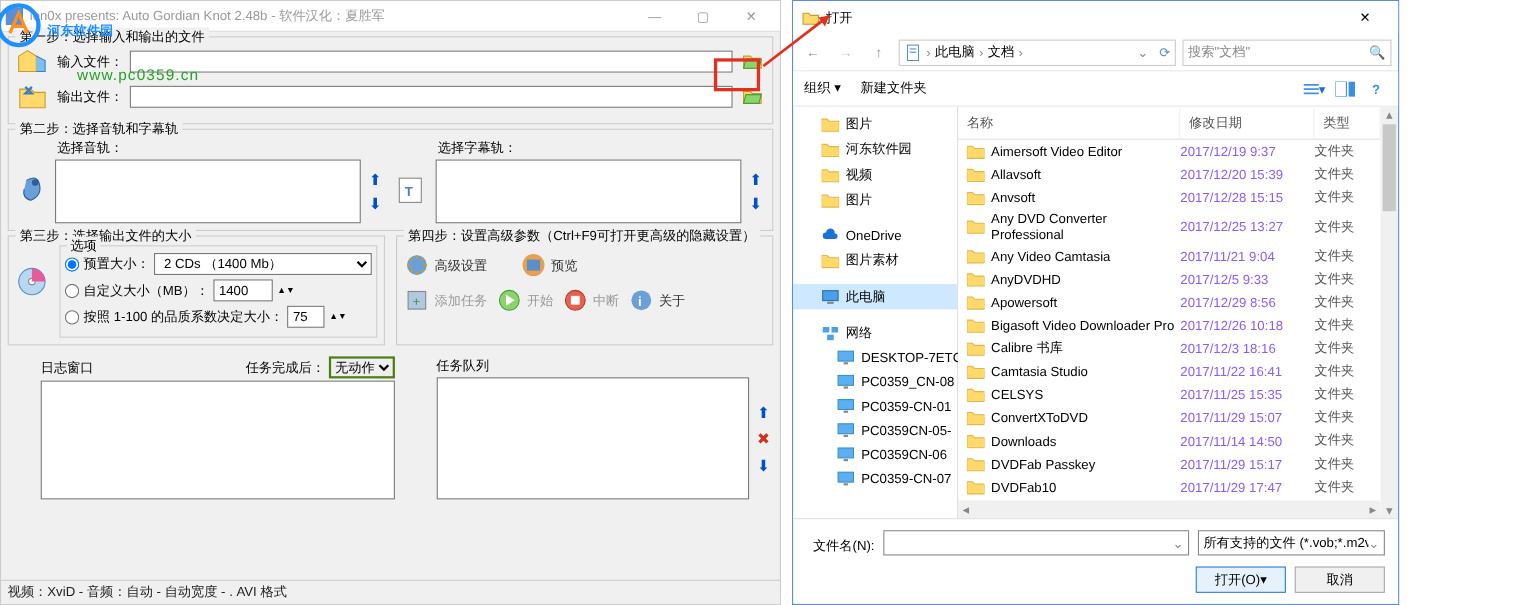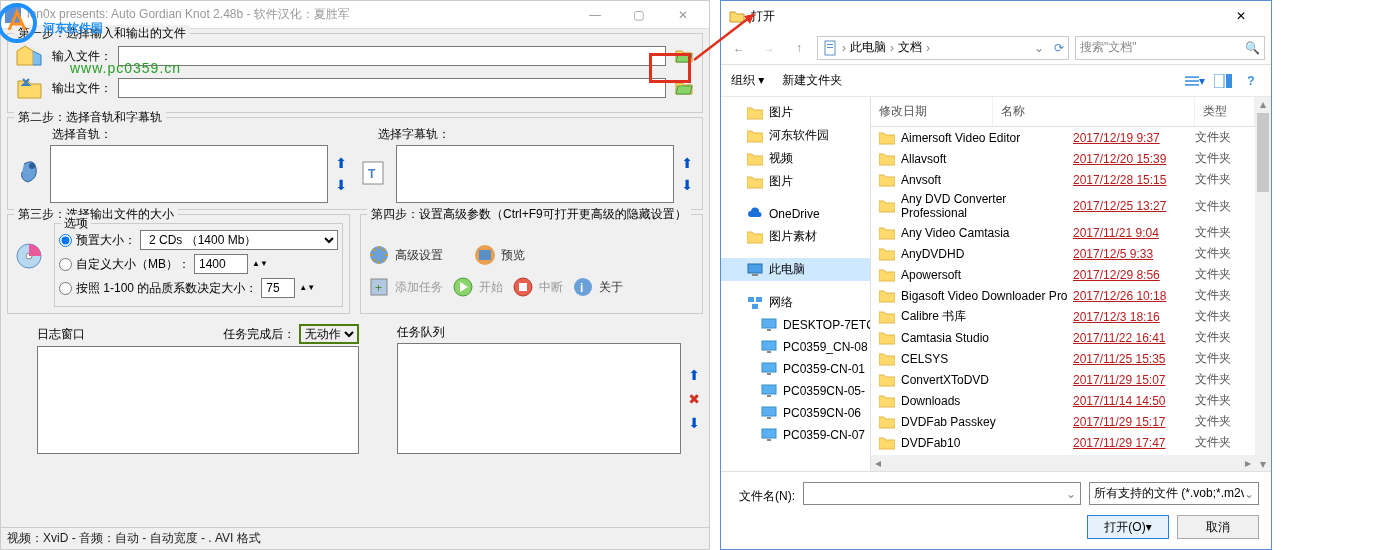--- a/index.html
+++ b/index.html
@@ -84,21 +84,21 @@
 .tree-item .fico { width: 16px; height: 16px; display: flex; align-items: center; justify-content: center; font-size: 12px; }
 .fd-list { flex: 1; display: flex; flex-direction: column; overflow: hidden; }
 .list-header { display: flex; border-bottom: 1px solid #e0e0e0; }
 .lh-col { padding: 6px 8px; border-right: 1px solid #f0f0f0; color: #545454; }
 .lh-name { flex: 1; }
 .lh-date { width: 122px; }
 .lh-type { width: 60px; }
 .list-rows { flex: 1; overflow-y: auto; }
 .list-row { display: flex; align-items: center; padding: 2px 0; cursor: pointer; }
 .lr-name { flex: 1; display: flex; align-items: center; gap: 6px; padding-left: 8px; }
-.lr-date { width: 122px; color: #b91c1c; text-decoration: underline; }
+.lr-date { width: 122px; color: #8b5cf6; }
 .lr-type { width: 60px; color: #555; }
 .folder-ico { width: 16px; height: 14px; display: flex; align-items: center; justify-content: center; }
 
 .fd-footer { border-top: 1px solid #e0e0e0; padding: 10px 12px; display: flex; flex-direction: column; gap: 10px; }
 .fname-row { display: flex; align-items: flex-end; gap: 8px; }
 .fname-row label { min-width: 62px; text-align: right; }
 .fname-input { flex: 1; border: 1px solid #888; height: 23px; display: flex; align-items: center; padding: 0 4px; }
 .filter-dd { width: 170px; border: 1px solid #888; height: 23px; display: flex; align-items: center; padding: 0 4px; justify-content: space-between; }
 .btn-row { display: flex; justify-content: flex-end; gap: 8px; }
 .dlg-btn { min-width: 82px; height: 24px; border: 1px solid #aaa; background: #f0f0f0; display: flex; align-items: center; justify-content: center; cursor: pointer; }
@@ -174,21 +174,21 @@
                 </svg>
             </div>
             <div class="listbox"></div>
             <div class="arrows">
               <div class="arrow-btn">⬆</div>
               <div class="arrow-btn">⬇</div>
             </div>
           </div>
         </div>
         <div class="col">
-          <span class="col-label" style="margin-left:18px">选择字幕轨：</span>
+          <span class="col-label" style="margin-left:38px">选择字幕轨：</span>
           <div class="track-row">
             <div class="track-icon">
               <svg width="30" height="30" viewBox="0 0 30 30">
                   <rect x="3" y="4" width="20" height="22" fill="#fff" stroke="#888"></rect>
                   <text x="8" y="20" font-size="16" font-weight="bold" fill="#4a7fc0">T</text>
                 </svg>
             </div>
             <div class="listbox"></div>
             <div class="arrows">
               <div class="arrow-btn">⬆</div>
@@ -227,21 +227,21 @@
               <input type="radio" name="sz" style="">
               <label>按照 1-100 的品质系数决定大小：</label>
               <input type="text" style="width: 34px;" value="75">
               <span style="display:inline-flex;flex-direction:column;line-height:8px;font-size:8px">▲▼</span>
             </div>
           </div>
         </div>
       </div>
       <div class="groupbox step4">
         <span class="groupbox-title">第四步：设置高级参数（Ctrl+F9可打开更高级的隐藏设置）</span>
-        <div style="display:flex;gap:30px;margin-top:20px">
+        <div style="display:flex;gap:30px;margin-top:6px">
           <div class="act-btn" style="color:#333">
             <span class="ico">
                 <svg width="24" height="24" viewBox="0 0 24 24">
                   <circle cx="12" cy="12" r="9" fill="#6a9fd8"></circle>
                   <path d="M12 3v3M12 18v3M3 12h3M18 12h3M6 6l2 2M16 16l2 2M6 18l2-2M16 8l2-2" stroke="#c89b2a" stroke-width="2"></path>
                 </svg>
               </span>
             <span>高级设置</span>
           </div>
           <div class="act-btn" style="color:#333">
@@ -513,22 +513,22 @@
             <svg width="16" height="14" viewBox="0 0 16 14">
               <rect x="1" y="1" width="14" height="9" fill="#5ab0f0" stroke="#3a8fc8"></rect>
               <rect x="6" y="11" width="4" height="2" fill="#888"></rect>
             </svg>
           </span>
           <span>PC0359-CN-07</span>
         </div>
       </div>
     <div class="fd-list">
       <div class="list-header">
+        <div class="lh-col lh-name">名称</div>
         <div class="lh-col lh-date">修改日期</div>
-        <div class="lh-col lh-name">名称</div>
         <div class="lh-col lh-type">类型</div>
       </div>
       <div class="list-rows" id="file-rows">
           <div class="list-row">
             <div class="lr-name">
               <span class="folder-ico">
                 <svg width="16" height="14" viewBox="0 0 16 14">
                   <path d="M0 2h5l2 2h9v9H0z" fill="#ffd96b" stroke="#e0b84a"></path>
                 </svg>
               </span>

